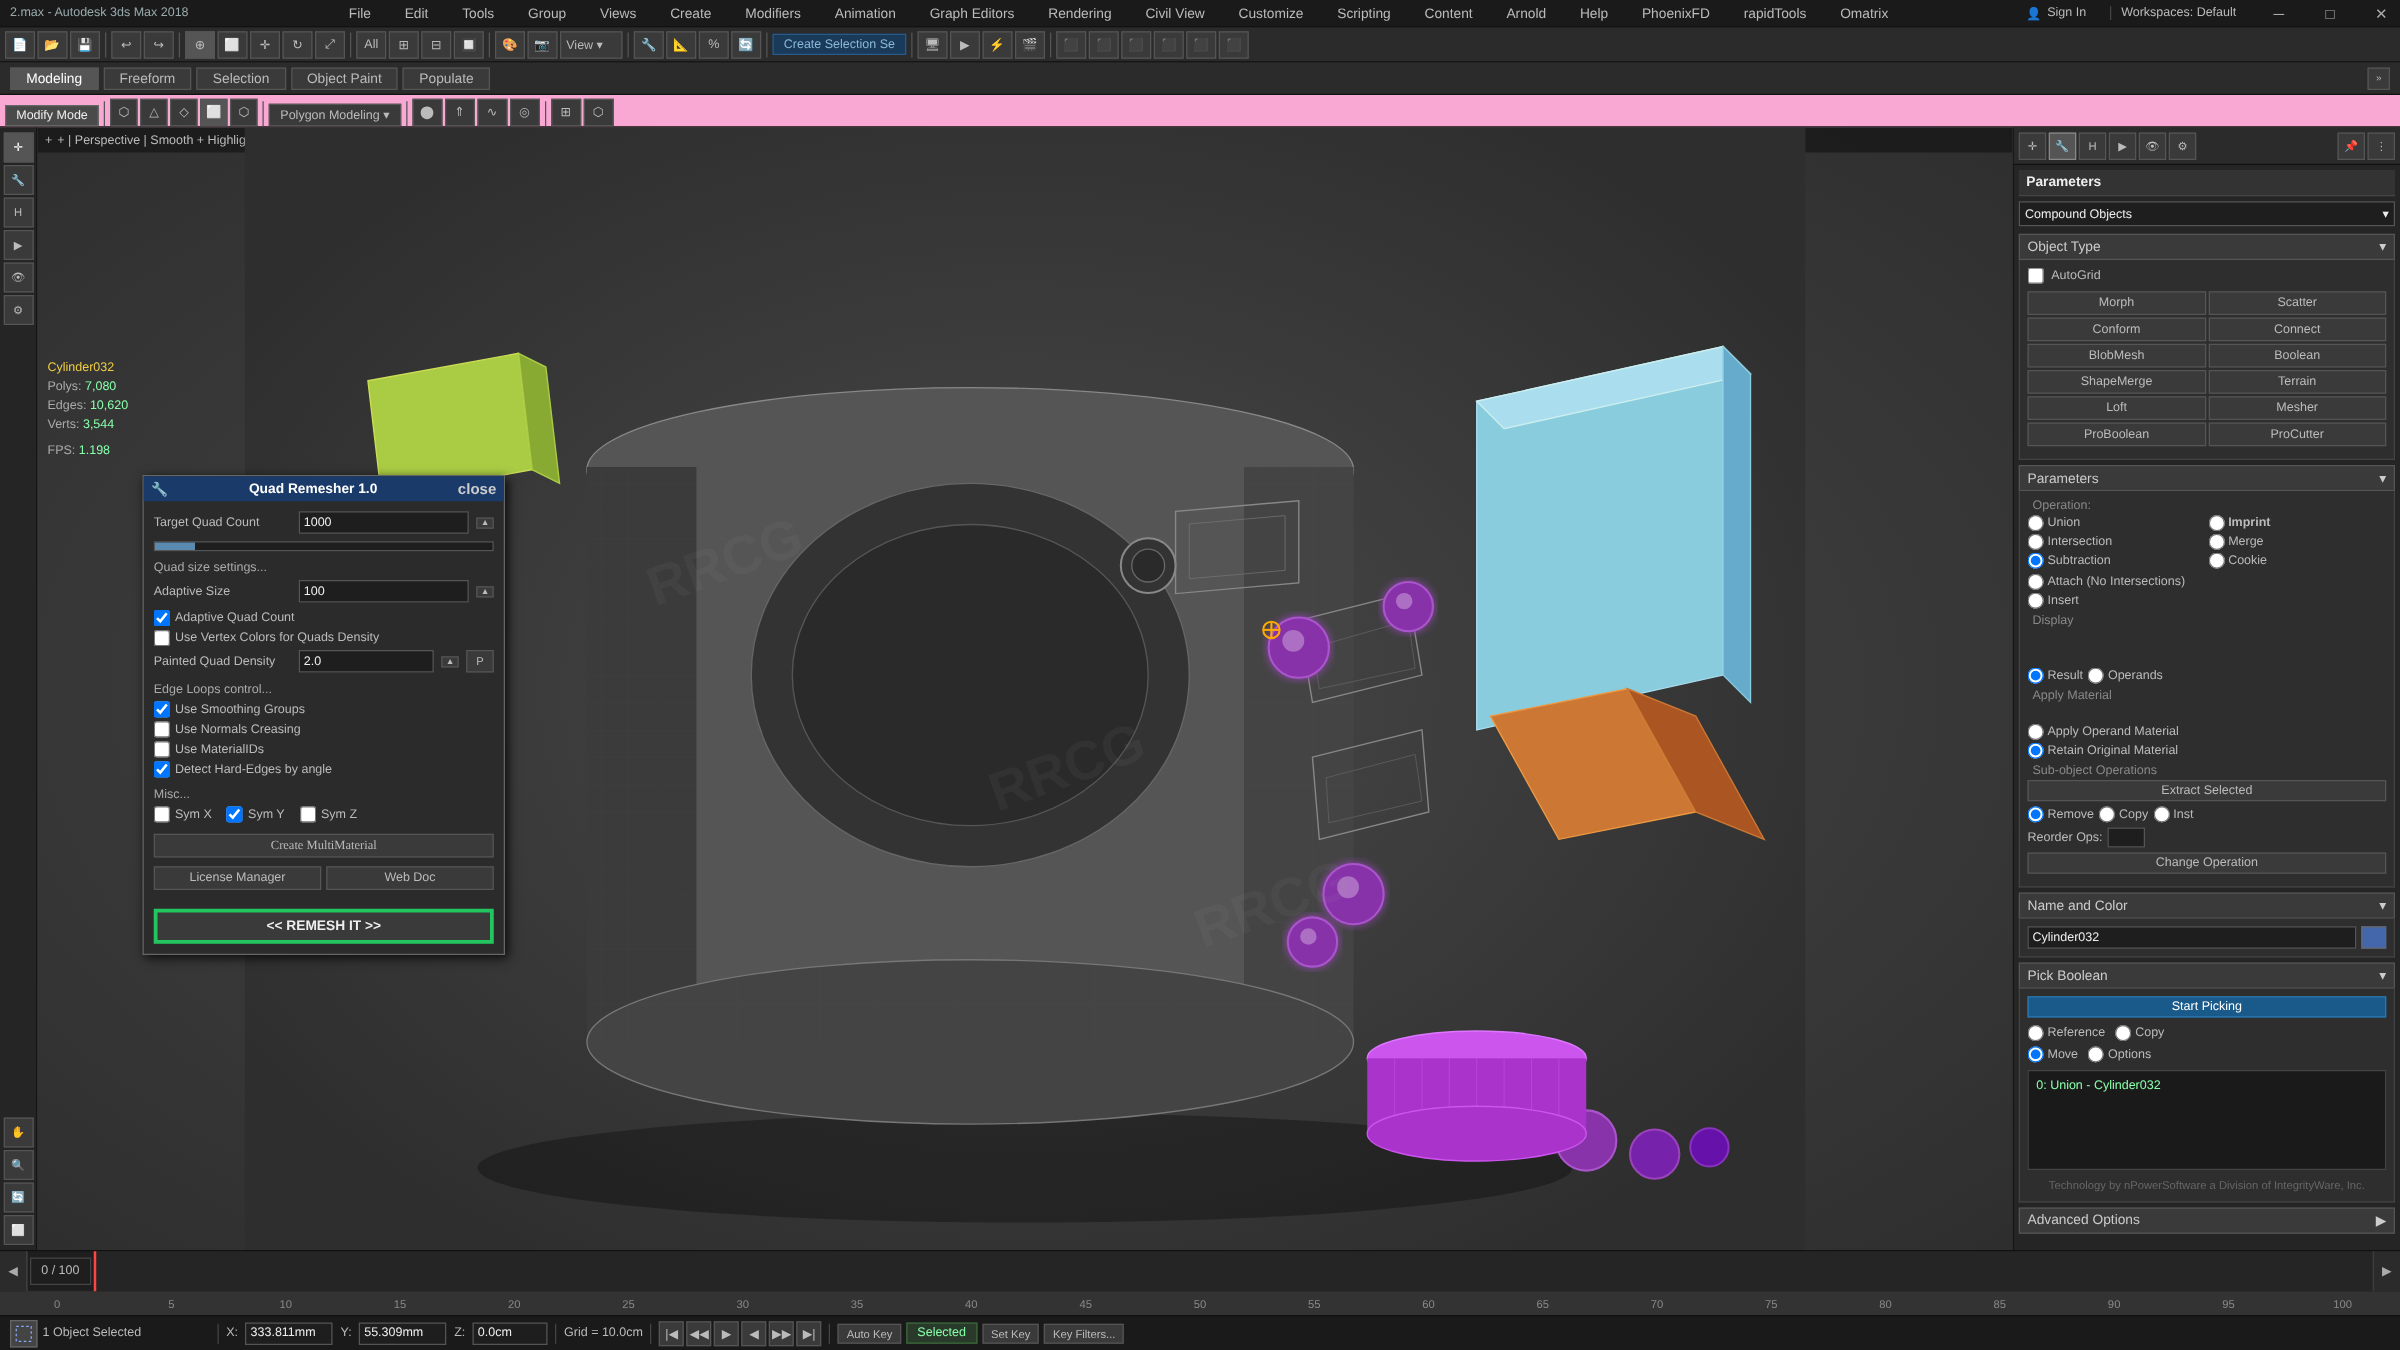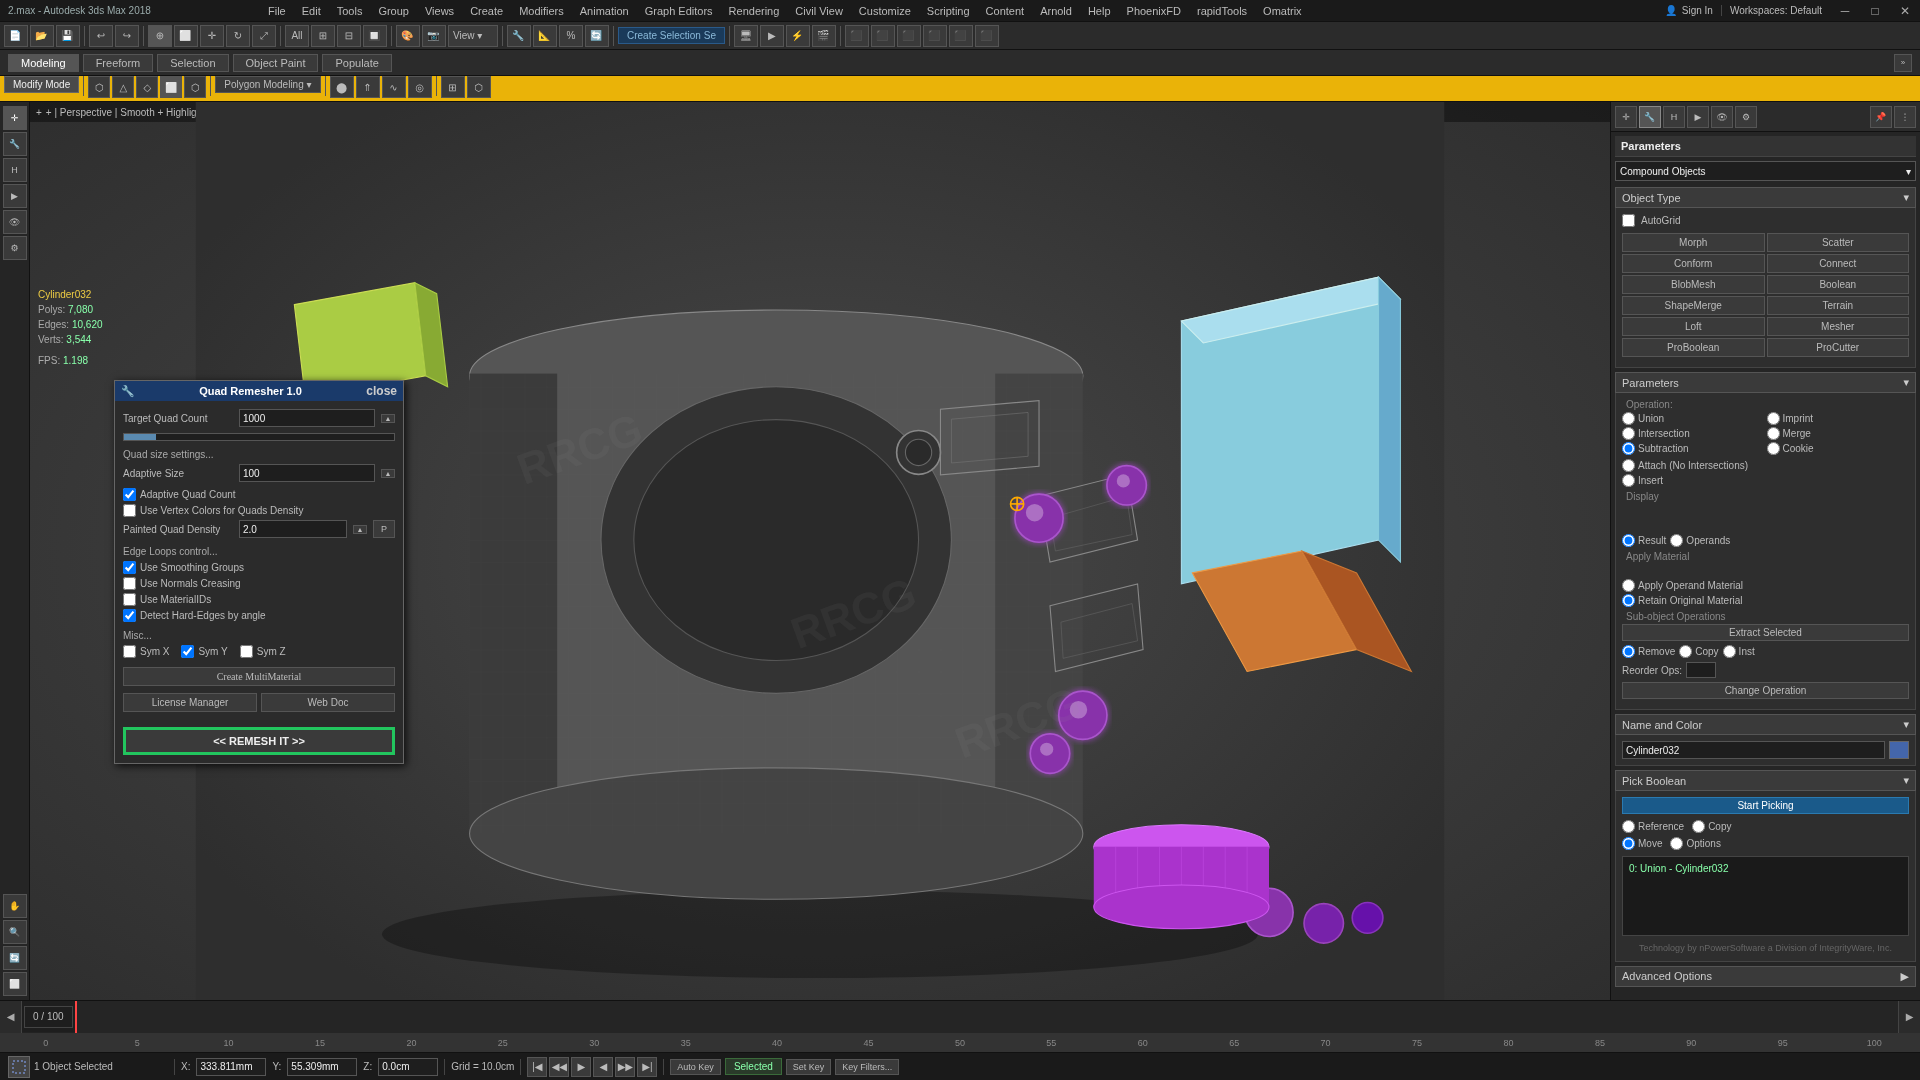--- a/index.html
+++ b/index.html
@@ -1,19 +1,19 @@
 <!DOCTYPE html>
 <html><head>
   <meta charset="utf-8">
   <style>
     * { margin: 0; padding: 0; box-sizing: border-box; }
     body { width: 1920px; height: 1080px; background: #2b2b2b; font-family: 'Arial', sans-serif; font-size: 11px; color: #ccc; overflow: hidden; }
 
     
-    #menubar { width: 100%; height: 22px; background: #1a1a1a; display: flex; align-items: center; border-bottom: 1px solid #111; }
+    #menubar { width: 100%; height: 22px; background: #1a1a1a; display: flex; align-items: center; border-bottom: 1px solid #111; gap: 11px; }
     #menubar .menu-item { padding: 2px 8px; color: #bbb; font-size: 11px; cursor: pointer; white-space: nowrap; }
     #menubar .spacer { flex: 1; }
     #menubar .win-btn { width: 30px; height: 22px; display: flex; align-items: center; justify-content: center; color: #aaa; cursor: pointer; font-size: 12px; }
 
     
     #toolbar { width: 100%; height: 28px; background: #2b2b2b; display: flex; align-items: center; border-bottom: 1px solid #111; padding: 0 4px; gap: 2px; }
     .tb-btn { width: 24px; height: 22px; background: #3a3a3a; border: 1px solid #555; display: flex; align-items: center; justify-content: center; cursor: pointer; color: #bbb; font-size: 10px; }
     .tb-sep { width: 1px; height: 20px; background: #555; margin: 0 2px; }
     .tb-dropdown { height: 22px; background: #3a3a3a; border: 1px solid #555; color: #bbb; font-size: 10px; padding: 0 4px; display: flex; align-items: center; gap: 4px; cursor: pointer; }
 
@@ -93,21 +93,21 @@
     .create-sel { background: #1a3a5a; border: 1px solid #2a5a8a; padding: 2px 8px; color: #8ab8d8; font-size: 10px; cursor: pointer; }
 
     
     ::-webkit-scrollbar { width: 8px; }
     ::-webkit-scrollbar-track { background: #1e1e1e; }
     ::-webkit-scrollbar-thumb { background: #555; border-radius: 2px; }
 
     .rp-sub-label { font-size: 10px; color: #888; margin-bottom: 2px; padding-left: 4px; }
 
     
-    .toolbar4 { width: 100%; height: 26px; background: #eab308; display: flex; align-items: flex-start; padding: 0 4px; gap: 2px; border-bottom: 1px solid #111; }
+    .toolbar4 { width: 100%; height: 26px; background: #f9a8d4; display: flex; align-items: flex-end; padding: 0 4px; gap: 2px; border-bottom: 1px solid #111; }
   </style>
 </head>
 <body>
 
 <div id="menubar">
   <span style="color:#9aa;font-size:10px;padding:0 8px;white-space:nowrap;min-width:260px;">2.max - Autodesk 3ds Max 2018</span>
   <div class="menu-item">File</div>
   <div class="menu-item">Edit</div>
   <div class="menu-item">Tools</div>
   <div class="menu-item">Group</div>
@@ -497,21 +497,21 @@
         <div class="rp-body">
           
           <div class="rp-sub-label">Operation:</div>
           <div style="display:grid;grid-template-columns:1fr 1fr;gap:2px;margin-bottom:4px;">
             <div style="display:flex;align-items:center;gap:3px;">
               <input type="radio" name="operation" style="">
               <span style="font-size:10px;color:#bbb;">Union</span>
             </div>
             <div style="display:flex;align-items:center;gap:3px;">
               <input type="radio" name="operation" style="">
-              <span style="font-size:10px;color:#bbb;">Imprint</span>
+              <span style="font-size:10px;color:#bbb;font-weight:bold;">Imprint</span>
             </div>
             <div style="display:flex;align-items:center;gap:3px;">
               <input type="radio" name="operation" style="">
               <span style="font-size:10px;color:#bbb;">Intersection</span>
             </div>
             <div style="display:flex;align-items:center;gap:3px;">
               <input type="radio" name="operation" style="">
               <span style="font-size:10px;color:#bbb;">Merge</span>
             </div>
             <div style="display:flex;align-items:center;gap:3px;">

